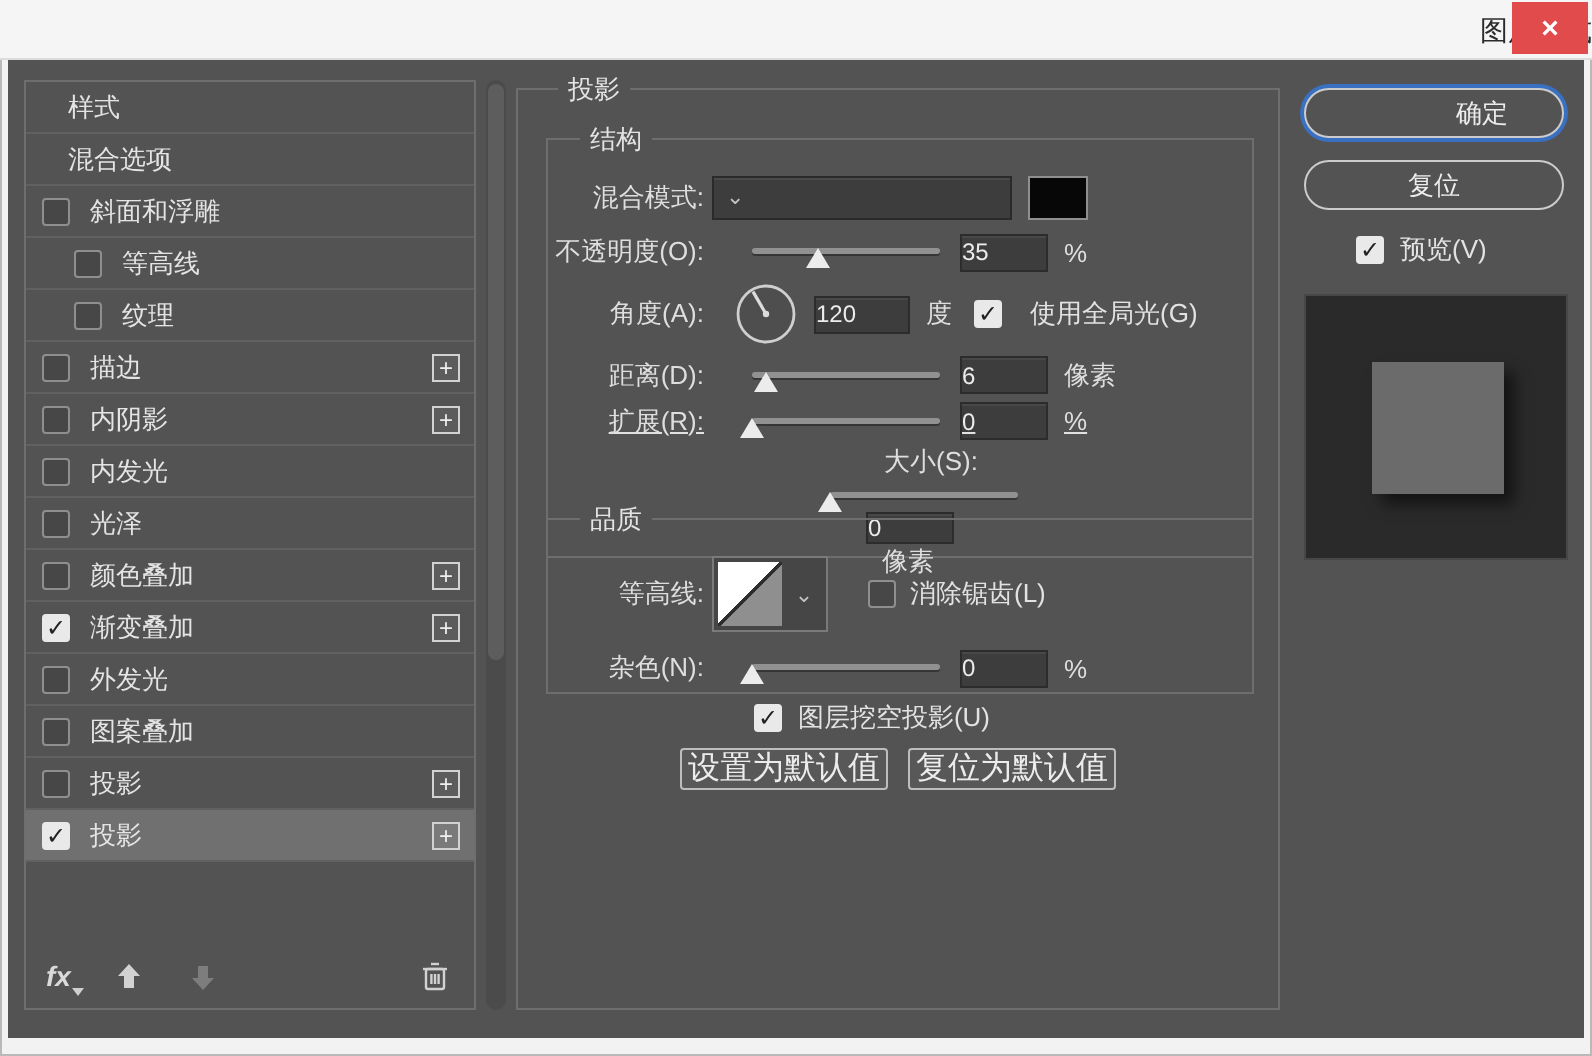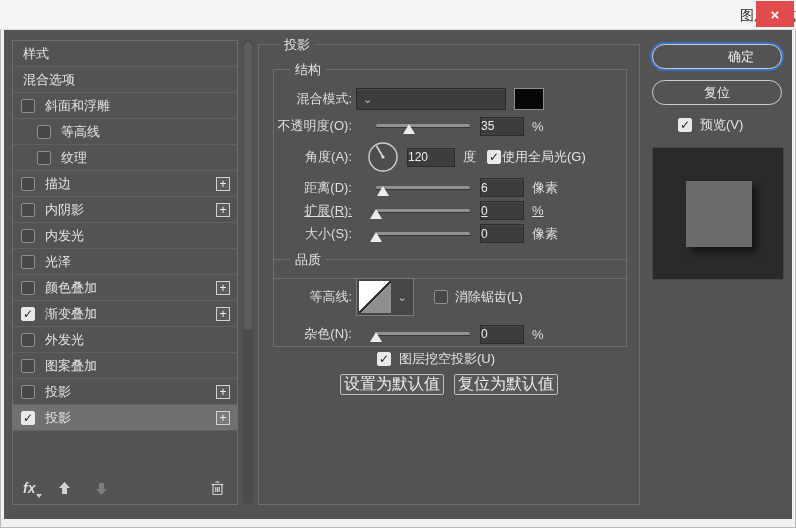--- a/index.html
+++ b/index.html
@@ -21,21 +21,21 @@
   .content { position:absolute; top:30px; left:4px; right:4px; bottom:9px; background:#535353;
              color:#e2e2e2; font-size:13px; }
 
   
   .sidebar { position:absolute; left:8px; top:10px; width:226px; bottom:14px;
              border:1px solid #6e6e6e; background:#535353; }
   .sb-row { position:relative; display:flex; align-items:center; height:26px;
             border-bottom:1px solid #616161; padding-left:8px; }
   .sb-row.selected { background:#707070; }
   .sb-row .lbl { margin-left:10px; color:#e4e4e4; }
-  .sb-row.plain .lbl { margin-left:2px; }
+  .sb-row.plain .lbl { margin-left:13px; }
   .sb-row.indent { padding-left:24px; }
   .plus-btn { margin-left:auto; margin-right:7px; width:14px; height:14px; border:1px solid #d2d2d2;
               background:#5c5c5c; color:#efefef; font-size:12px; line-height:12px; text-align:center; }
   .sb-row.selected .plus-btn { background:#7a7a7a; }
 
   
   .cb { width:14px; height:14px; border:1px solid #8f8f8f; background:#474747; border-radius:2px;
         display:flex; align-items:center; justify-content:center; flex:0 0 auto; }
   .cb.checked { background:#e9e9e9; border-color:#e9e9e9; }
   .cb .mark { color:#222222; font-size:12px; font-weight:bold; line-height:1; display:none; }
@@ -88,38 +88,38 @@
                    border-bottom:10px solid #ececec; }
   .val-box { margin-left:10px; width:44px; height:19px; background:#3d3d3d; color:#ececec;
              border:1px solid #2c2c2c; box-shadow: inset 0 1px 0 rgba(255,255,255,0.06);
              font-size:12px; padding:0 0; font-family:"Liberation Sans","DejaVu Sans",sans-serif; }
   .unit { margin-left:8px; color:#dedede; }
 
   
   .dial { margin-left:15px; flex:0 0 auto; }
   .angle-box { margin-left:8px; width:48px; }
   .gl-check { margin-left:11px; }
-  .gl-label { margin-left:1px; }
+  .gl-label { margin-left:14px; }
 
   
   .contour { margin-left:4px; width:58px; height:38px; border:1px solid #7a7a7a; background:#464646;
              display:flex; align-items:center; }
   .contour .cthumb { width:32px; height:32px; margin-left:2px;
              background:linear-gradient(135deg,#ffffff 0%,#ffffff 48%,#2e2e2e 48%,#2e2e2e 52%,#8f8f8f 52%); }
   .contour .cdd { flex:1; text-align:center; color:#c4c4c4; font-size:11px; }
   .aa-check { margin-left:20px; }
   .aa-label { margin-left:7px; }
 
   
   .r-blend   { margin-top:16px; height:26px; }
   .r-opacity { margin-top:2px; height:24px; }
   .r-angle   { margin-top:2px; height:34px; }
   .r-dist    { margin-top:2px; height:23px; }
   .r-spread  { margin-top:0px; height:23px;text-decoration:underline; }
-  .r-size    { margin-top:0px; height:23px; }
+  .r-size    { margin-top:0px; height:23px;flex-direction:column; }
   .r-contour { margin-top:16px; height:42px; }
   .r-noise   { margin-top:4px; height:24px; }
 
   
   .r-knockout { position:absolute; top:304px; left:0; right:0; justify-content:center; height:20px; }
   .r-knockout .klabel { margin-left:8px; margin-right:26px; }
   .r-defaults { position:absolute; top:328px; left:0; right:0; justify-content:center; gap:10px; height:22px; }
   .def-btn { width:104px; height:21px; background:#585858; border:1px solid #bdbdbd; border-radius:2px;
              color:#ececec; font-size:16px; display:flex; align-items:center; justify-content:center;text-align:center; }
 

